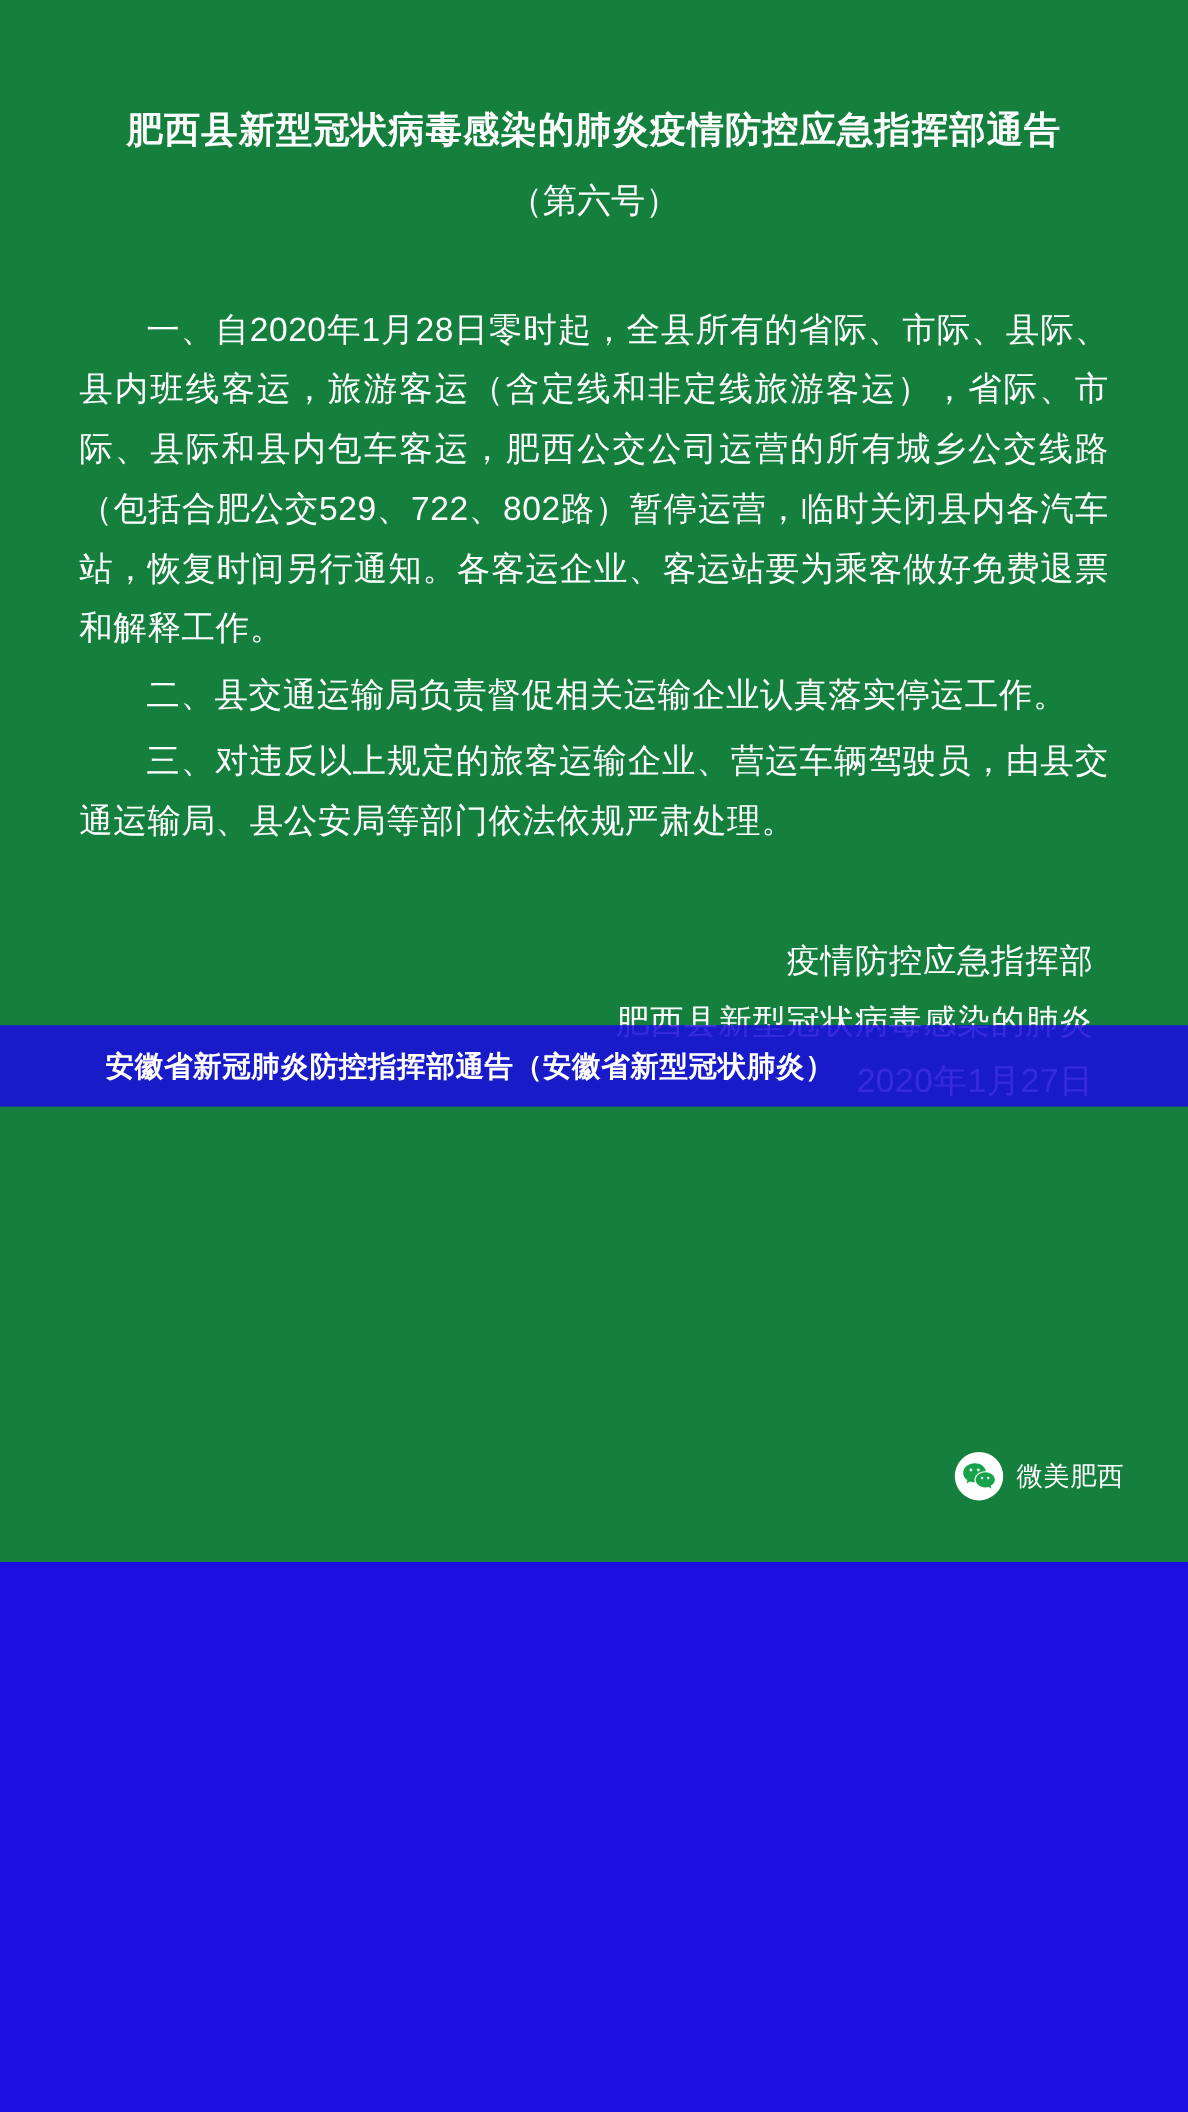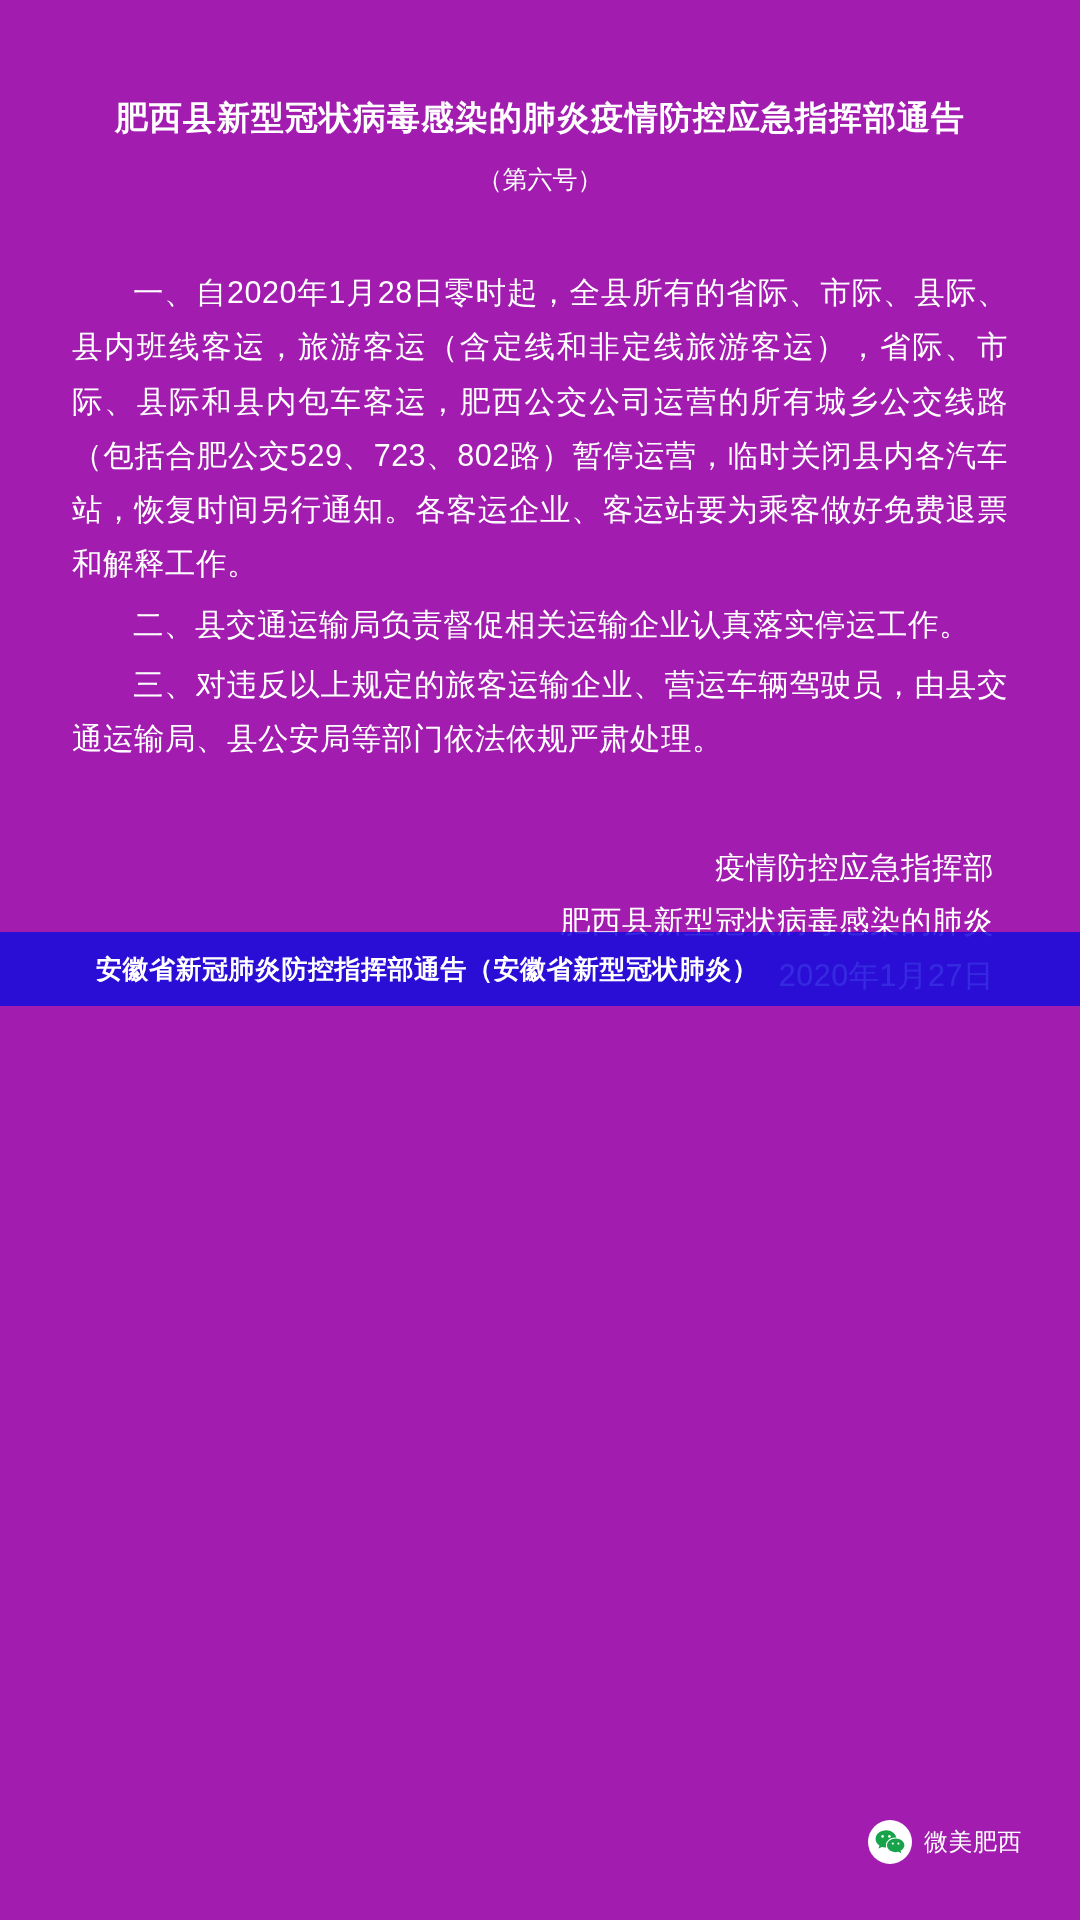--- a/index.html
+++ b/index.html
@@ -11,22 +11,22 @@
     height: 1920px;
     background: #1a0fe0;
     font-family: "Liberation Sans", sans-serif;
     color: #ffffff;
     overflow: hidden;
     position: relative;
   }
   .page {
     position: relative;
     width: 1080px;
-    height: 1920px;
-    background: #a21caf;
+    height: 1420px;
+    background: #15803d;
     box-sizing: border-box;
   }
   .doc {
     position: absolute;
     left: 0;
     top: 0;
     width: 1080px;
     padding: 0 72px;
     box-sizing: border-box;
   }
@@ -35,21 +35,21 @@
     text-align: center;
     font-size: 33px;
     font-weight: bold;
     letter-spacing: 1px;
     line-height: 1.35;
     color: #ffffff;
   }
   .doc-subtitle {
     margin-top: 22px;
     text-align: center;
-    font-size: 25px;
+    font-size: 31px;
     line-height: 1.3;
     color: #ffffff;
   }
   .body-block {
     margin-top: 70px;
   }
   .para {
     font-size: 30.5px;
     line-height: 1.78;
     text-align: justify;
@@ -121,21 +121,21 @@
 <body>
 
 <div class="page">
 
   <div class="doc">
 
     <div class="doc-title">肥西县新型冠状病毒感染的肺炎疫情防控应急指挥部通告</div>
     <div class="doc-subtitle">（第六号）</div>
 
     <div class="body-block">
-      <p class="para">一、自2020年1月28日零时起，全县所有的省际、市际、县际、县内班线客运，旅游客运（含定线和非定线旅游客运），省际、市际、县际和县内包车客运，肥西公交公司运营的所有城乡公交线路（包括合肥公交529、723、802路）暂停运营，临时关闭县内各汽车站，恢复时间另行通知。各客运企业、客运站要为乘客做好免费退票和解释工作。</p>
+      <p class="para">一、自2020年1月28日零时起，全县所有的省际、市际、县际、县内班线客运，旅游客运（含定线和非定线旅游客运），省际、市际、县际和县内包车客运，肥西公交公司运营的所有城乡公交线路（包括合肥公交529、722、802路）暂停运营，临时关闭县内各汽车站，恢复时间另行通知。各客运企业、客运站要为乘客做好免费退票和解释工作。</p>
       <p class="para">二、县交通运输局负责督促相关运输企业认真落实停运工作。</p>
       <p class="para">三、对违反以上规定的旅客运输企业、营运车辆驾驶员，由县交通运输局、县公安局等部门依法依规严肃处理。</p>
     </div>
 
     <div class="sign-block">
       <div class="sign-line">疫情防控应急指挥部</div>
       <div class="sign-line">肥西县新型冠状病毒感染的肺炎</div>
       <div class="sign-line">2020年1月27日</div>
     </div>
 

